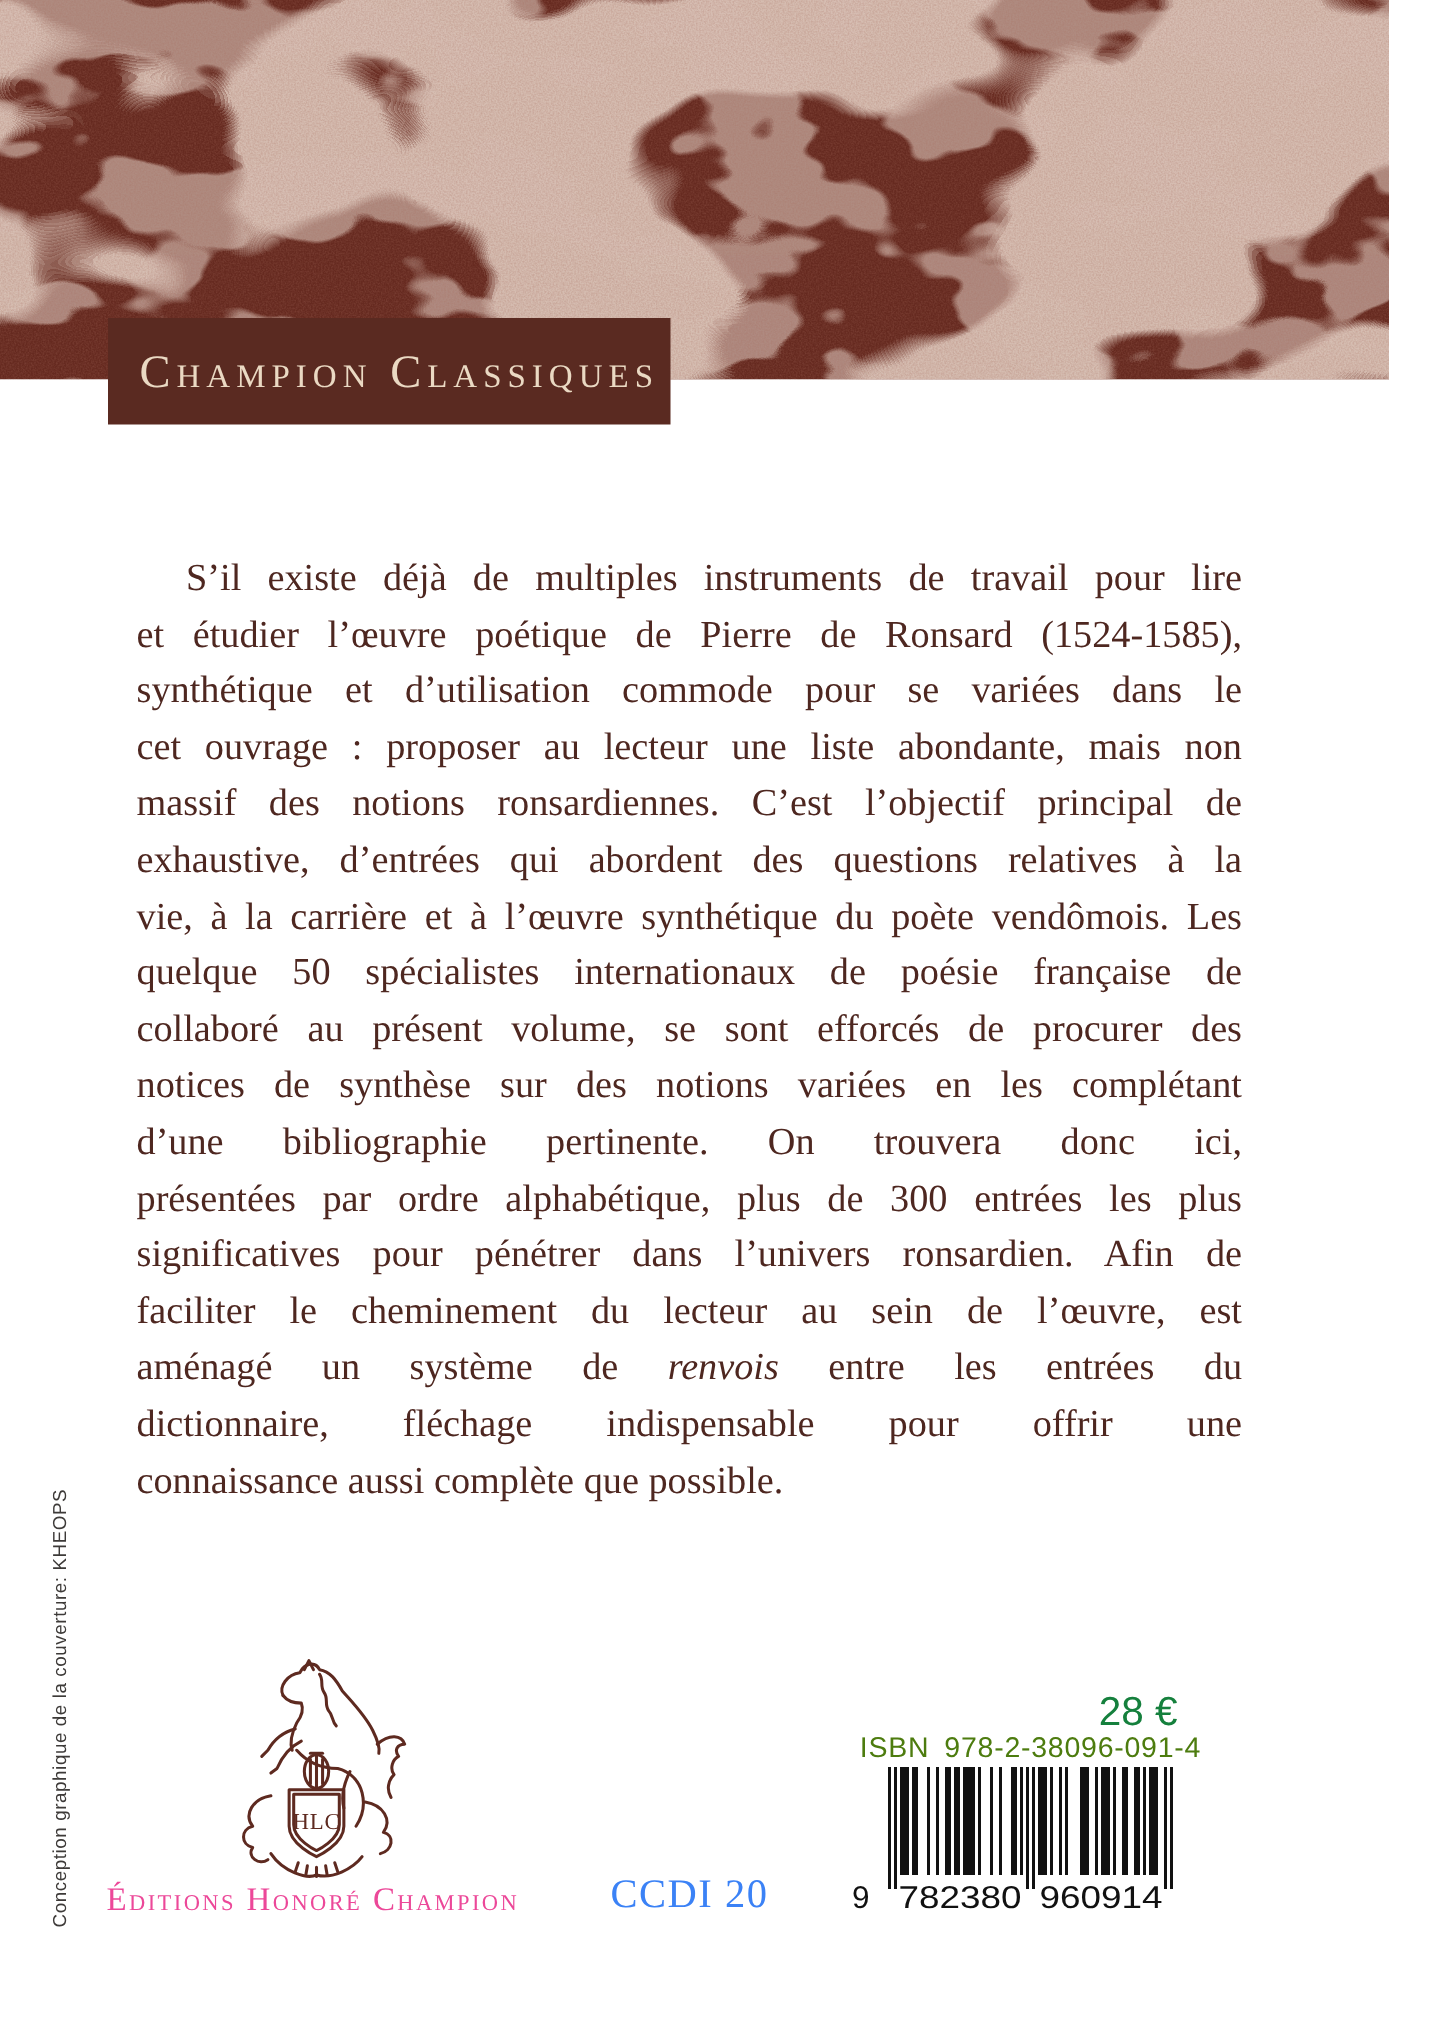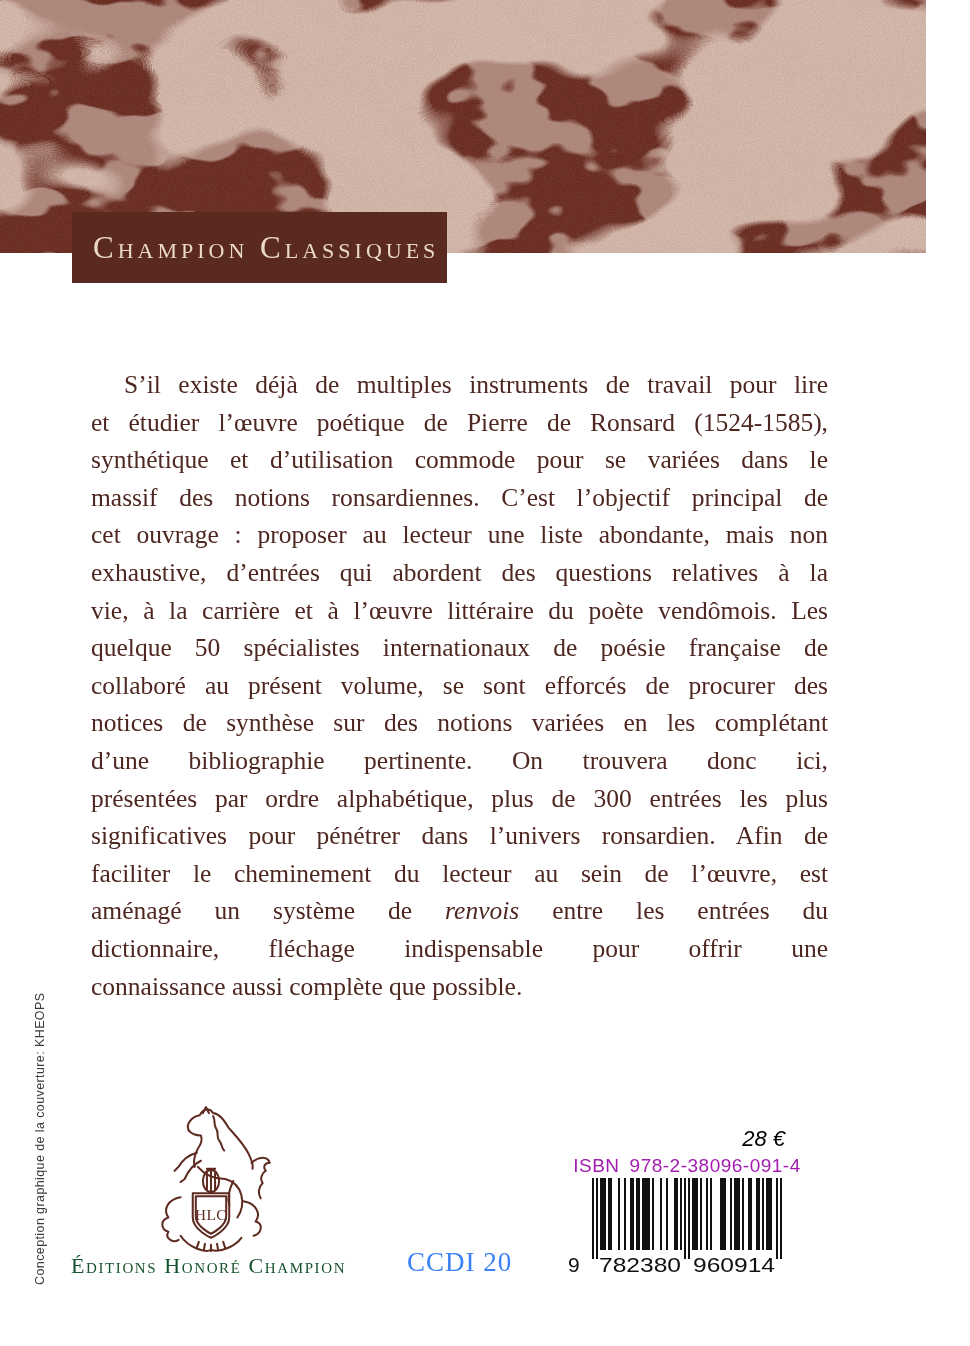--- a/index.html
+++ b/index.html
@@ -31,34 +31,34 @@
   
   .credit{
     position:absolute;left:33px;top:1285px;width:300px;
     transform:rotate(-90deg);transform-origin:0 0;
     font-family:"Liberation Sans",sans-serif;font-size:12.5px;color:#3d3a38;
     letter-spacing:0.4px;white-space:nowrap;
   }
   
   .logo{position:absolute;left:150px;top:1104px;width:122px;height:150px;}
   .publisher{
-    position:absolute;left:71px;top:1253px;color:#14532d;
+    position:absolute;left:71px;top:1253px;color:#ec4899;
     font-variant:small-caps;font-size:22px;letter-spacing:1.6px;white-space:nowrap;
   }
   .ccdi{
     position:absolute;left:407px;top:1247px;color:#3b82f6;
     font-size:27px;letter-spacing:1px;white-space:nowrap;
   }
   .price{
     position:absolute;left:640px;top:1126px;width:145px;text-align:right;
-    font-family:"Liberation Sans",sans-serif;font-size:22px;color:#000000;font-style:italic;
+    font-family:"Liberation Sans",sans-serif;font-size:27px;color:#15803d;
   }
   .isbn-line{
     position:absolute;left:560px;top:1155px;width:254px;text-align:center;
-    font-family:"Liberation Sans",sans-serif;font-size:19px;color:#a21caf;
+    font-family:"Liberation Sans",sans-serif;font-size:19px;color:#4d7c0f;
     letter-spacing:0.5px;white-space:nowrap;
   }
   .isbn-line .isbn-label{margin-right:10px;}
   .barcode{position:absolute;left:560px;top:1178px;width:254px;height:100px;}
   .barcode text{
     font-family:"Liberation Sans",sans-serif;font-size:21px;fill:#111111;
   }
 </style>
 </head>
 <body>
@@ -87,24 +87,24 @@
   </svg>
 
   <div class="banner">
     <span class="banner-label">Champion Classiques</span>
   </div>
 
   <div class="blurb" id="blurb">
       <div class="line first"><span>S’il existe déjà de multiples instruments de travail pour lire</span></div>
       <div class="line"><span>et étudier l’œuvre poétique de Pierre de Ronsard (1524-1585),</span></div>
       <div class="line"><span>synthétique et d’utilisation commode pour se variées dans le</span></div>
+      <div class="line"><span>cet ouvrage : proposer au lecteur une liste abondante, mais non</span></div>
       <div class="line"><span>massif des notions ronsardiennes. C’est l’objectif principal de</span></div>
-      <div class="line"><span>cet ouvrage : proposer au lecteur une liste abondante, mais non</span></div>
       <div class="line"><span>exhaustive, d’entrées qui abordent des questions relatives à la</span></div>
-      <div class="line"><span>vie, à la carrière et à l’œuvre littéraire du poète vendômois. Les</span></div>
+      <div class="line"><span>vie, à la carrière et à l’œuvre synthétique du poète vendômois. Les</span></div>
       <div class="line"><span>quelque 50 spécialistes internationaux de poésie française de</span></div>
       <div class="line"><span>collaboré au présent volume, se sont efforcés de procurer des</span></div>
       <div class="line"><span>notices de synthèse sur des notions variées en les complétant</span></div>
       <div class="line"><span>d’une bibliographie pertinente. On trouvera donc ici,</span></div>
       <div class="line"><span>présentées par ordre alphabétique, plus de 300 entrées les plus</span></div>
       <div class="line"><span>significatives pour pénétrer dans l’univers ronsardien. Afin de</span></div>
       <div class="line"><span>faciliter le cheminement du lecteur au sein de l’œuvre, est</span></div>
       <div class="line"><span>aménagé un système de </span><em>renvois</em><span> entre les entrées du</span></div>
       <div class="line"><span>dictionnaire, fléchage indispensable pour offrir une</span></div>
       <div class="line last"><span>connaissance aussi complète que possible.</span></div>

